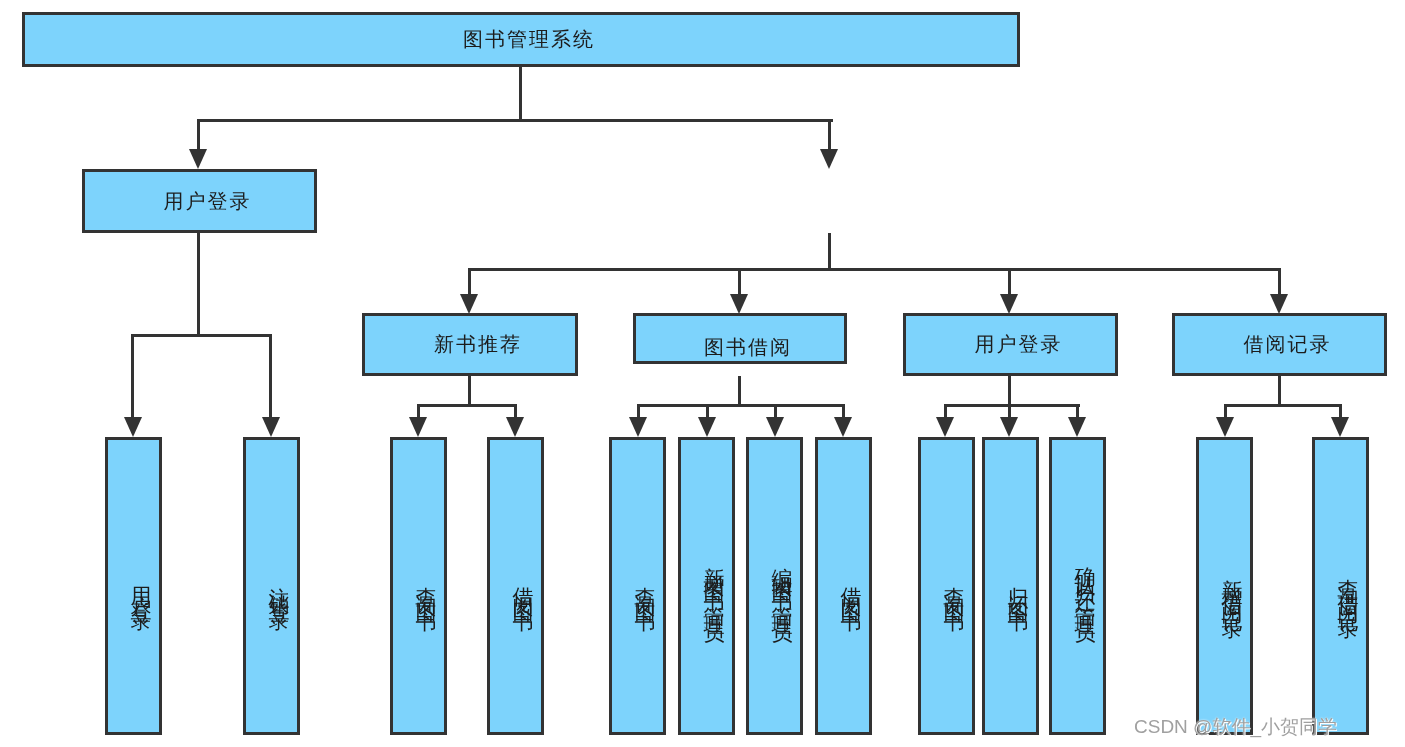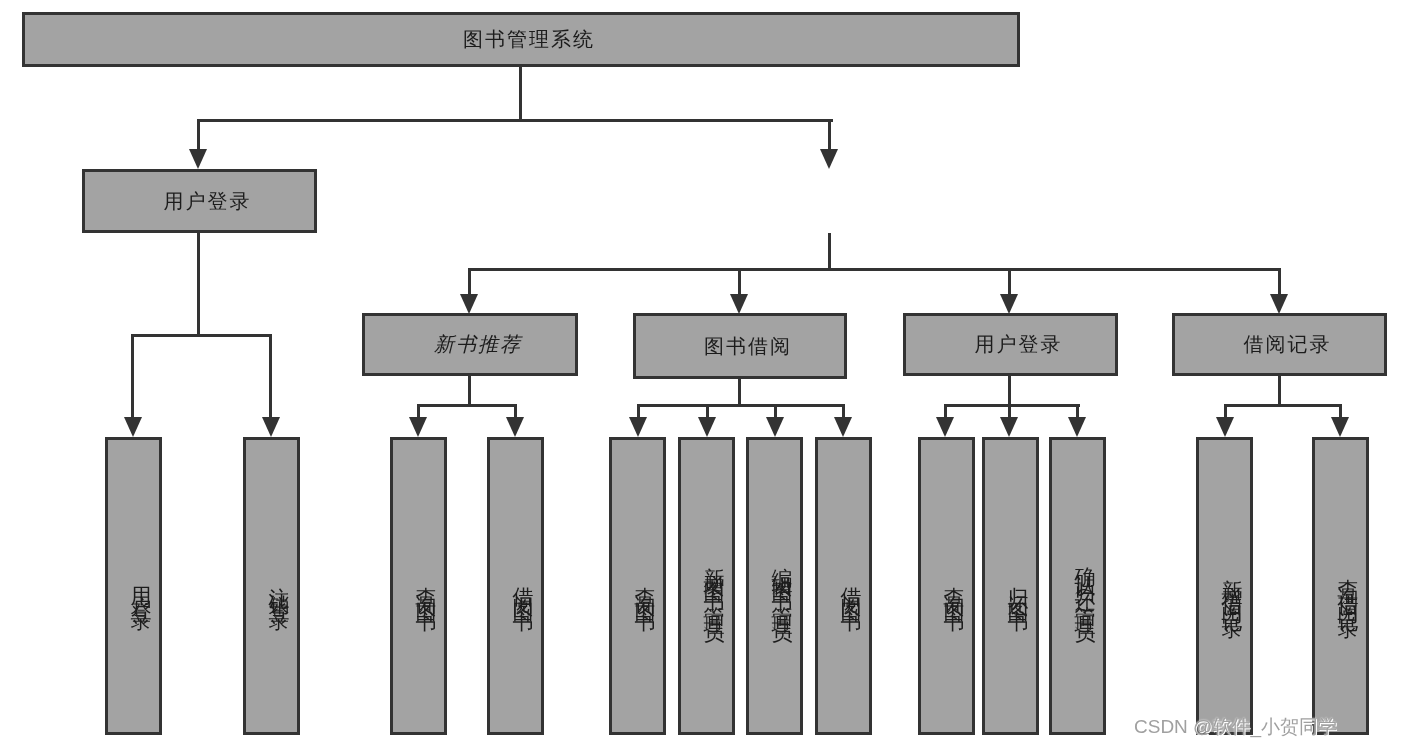--- a/index.html
+++ b/index.html
@@ -8,21 +8,21 @@
     width: 1405px;
     height: 747px;
     background: #ffffff;
     font-family: "Liberation Sans", sans-serif;
     overflow: hidden;
   }
   .box {
     position: absolute;
     box-sizing: border-box;
     border: 3px solid #333333;
-    background: #a3a3a3;
+    background: #7dd3fc;
     display: flex;
     align-items: center;
     justify-content: center;
     color: #1c1c1c;
     padding-left: 16px;
   }
   .hlabel {
     font-size: 20px;
     letter-spacing: 2px;
     white-space: nowrap;
@@ -83,24 +83,24 @@
   <div class="line" style="left:468px; top:268px; width:813px; height:3px;"></div>
   <div class="line" style="left:468px; top:268px; width:3px; height:28px;"></div>
   <div class="arrow" style="left:460px; top:294px;"></div>
   <div class="line" style="left:738px; top:268px; width:3px; height:28px;"></div>
   <div class="arrow" style="left:730px; top:294px;"></div>
   <div class="line" style="left:1008px; top:268px; width:3px; height:28px;"></div>
   <div class="arrow" style="left:1000px; top:294px;"></div>
   <div class="line" style="left:1278px; top:268px; width:3px; height:28px;"></div>
   <div class="arrow" style="left:1270px; top:294px;"></div>
 
-  <div class="box" style="left:362px; top:313px; width:216px; height:63px;font-style:italic;">
+  <div class="box" style="left:362px; top:313px; width:216px; height:63px;">
     <span class="hlabel">新书推荐</span>
   </div>
-  <div class="box" style="left:633px; top:313px; width:214px; height:66px;">
+  <div class="box" style="left:633px; top:313px; width:214px; height:51px;align-items:flex-end;">
     <span class="hlabel">图书借阅</span>
   </div>
   <div class="box" style="left:903px; top:313px; width:215px; height:63px;">
     <span class="hlabel">用户登录</span>
   </div>
   <div class="box" style="left:1172px; top:313px; width:215px; height:63px;">
     <span class="hlabel">借阅记录</span>
   </div>
 
   <div class="line" style="left:468px; top:376px; width:3px; height:31px;"></div>

